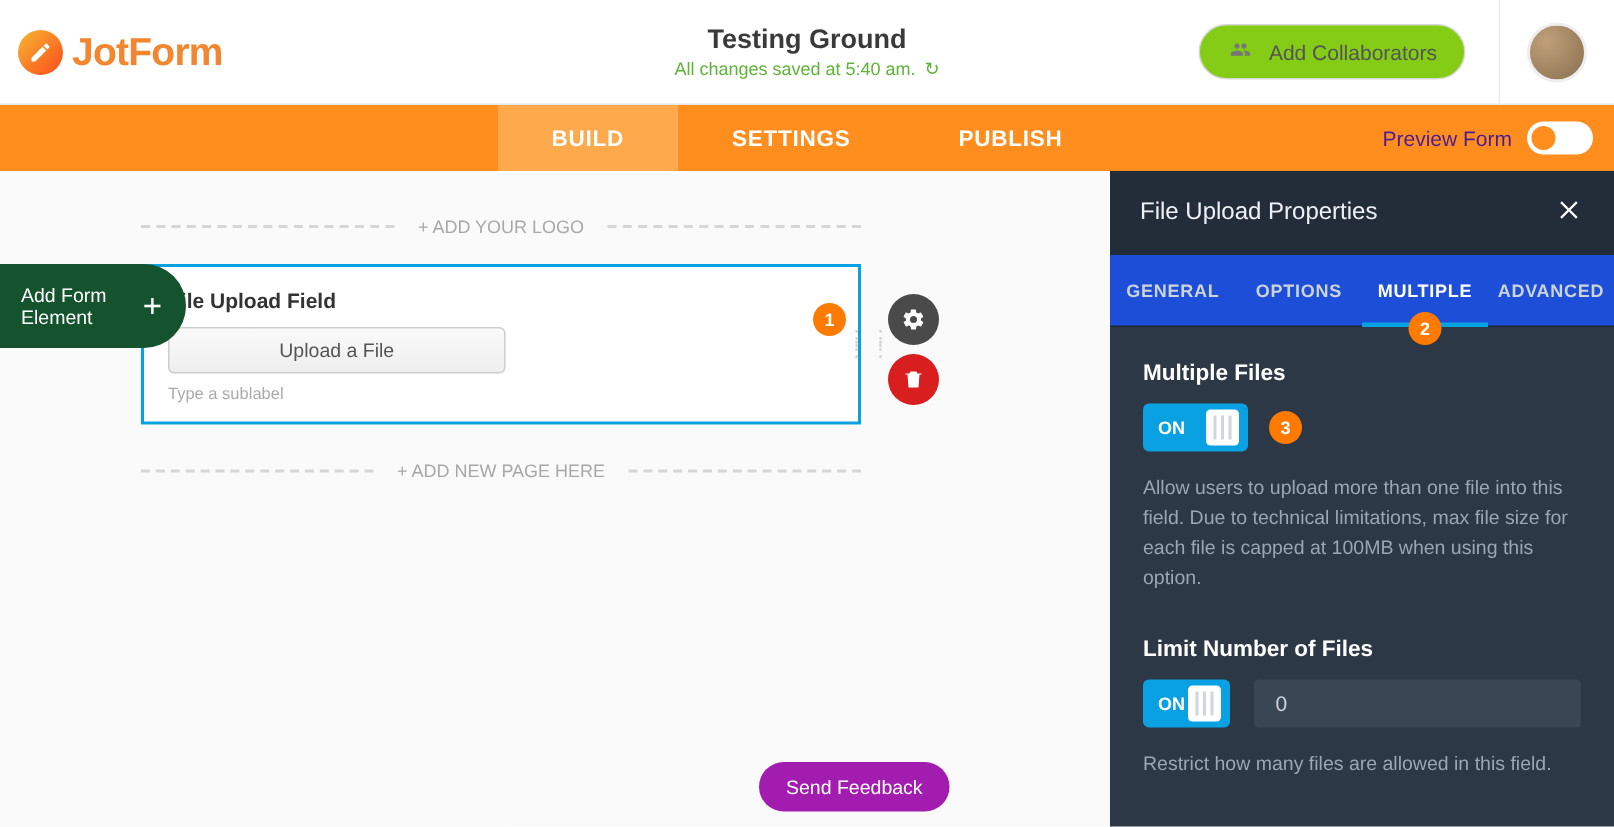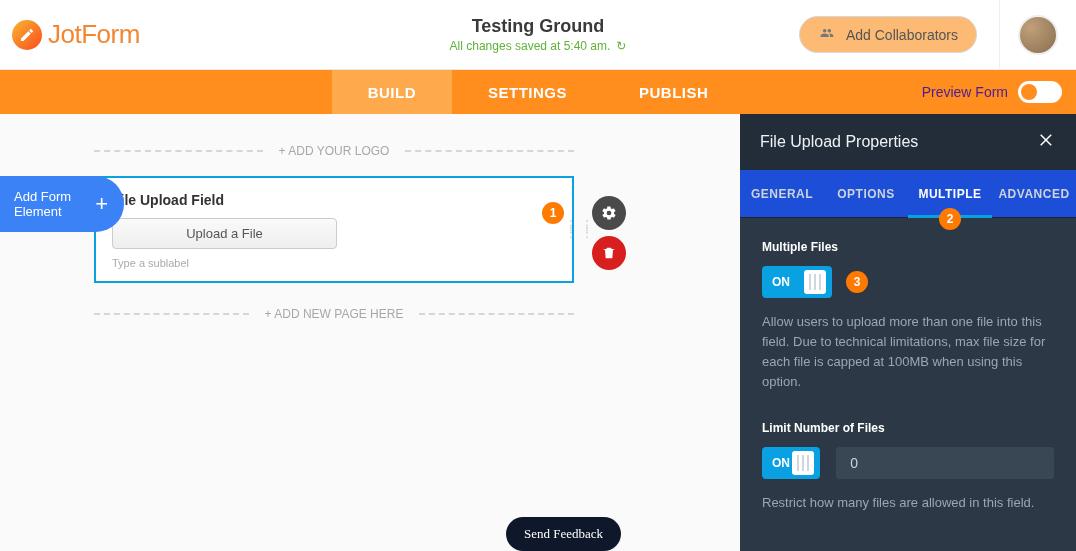--- a/index.html
+++ b/index.html
@@ -1,69 +1,69 @@
 <!DOCTYPE html>
 <html><head>
 <meta charset="utf-8">
 <style>
   * { box-sizing: border-box; margin: 0; padding: 0; }
   html, body { width: 1076px; height: 551px; overflow: hidden; font-family: -apple-system, BlinkMacSystemFont, "Segoe UI", Helvetica, Arial, sans-serif; background: #fff; }
   .top-header { height: 70px; display: flex; align-items: center; justify-content: space-between; padding: 0 18px 0 12px; border-bottom: 1px solid #e8e8e8; }
   .logo { display: flex; align-items: center; gap: 6px; }
   .logo-icon { width: 30px; height: 30px; border-radius: 50%; background: linear-gradient(135deg,#f7b733,#fc4a1a); position: relative; display:flex; align-items:center; justify-content:center;}
   .logo-icon svg { width: 16px; height: 16px; }
-  .logo-text { font-size: 26px; font-weight: 400; color: #f38630; letter-spacing: -0.5px; }
+  .logo-text { font-size: 26px; font-weight: 700; color: #f38630; letter-spacing: -0.5px; }
   .center-title { text-align: center; position: absolute; left: 50%; transform: translateX(-50%); }
   .center-title .title { font-size: 18px; font-weight: 700; color: #3a3a3a; }
   .center-title .saved { font-size: 12px; color: #5fb336; display: flex; align-items: center; justify-content: center; gap: 6px; margin-top: 2px;}
   .saved-refresh { color:#5fb336; }
   .right-header { display: flex; align-items: center; gap: 18px; }
-  .collab-btn { display: flex; align-items: center; gap: 10px; border: 1px solid #d7d7d7; background: #fdba74; color: #555; padding: 9px 18px; border-radius: 22px; font-size: 14px; cursor: pointer; }
+  .collab-btn { display: flex; align-items: center; gap: 10px; border: 1px solid #d7d7d7; background: #84cc16; color: #555; padding: 9px 18px; border-radius: 22px; font-size: 14px; cursor: pointer; }
   .avatar { width: 40px; height: 40px; border-radius: 50%; background: radial-gradient(circle at 30% 30%, #bfa07a, #8a6e4e); border: 2px solid #eee; }
   .vdiv { width:1px; height:70px; background:#eee; margin: -18px 0 -18px 4px;}
   .tab-bar { height: 44px; background: #ff8e1f; display: flex; align-items: stretch; justify-content: center; position: relative; }
   .tab { color: #fff; padding: 0 36px; display: flex; align-items: center; font-size: 15px; font-weight: 600; letter-spacing: 0.5px; cursor: pointer; }
   .tab.active { background: #ffa94d; }
   .preview-wrap { position: absolute; right: 14px; top: 0; bottom: 0; display: flex; align-items: center; gap: 10px; color: #4c1d95; font-size: 14px; }
   .preview-toggle { width: 44px; height: 22px; background: #fff; border-radius: 11px; position: relative; cursor: pointer; }
   .preview-toggle::after { content:""; position:absolute; left:3px; top:3px; width:16px; height:16px; border-radius:50%; background:#ff8e1f; }
 
   .workspace { position: absolute; left:0; right:0; top:114px; bottom:0; background:#fafafa; }
 
-  .add-elem { position:absolute; left:0; top:62px; width:124px; height:56px; background:#3b82f6; color:#fff; border-top-right-radius:28px; border-bottom-right-radius:28px; display:flex; align-items:center; padding-left:14px; gap:8px; cursor:pointer; font-size:13px; z-index:3;}
+  .add-elem { position:absolute; left:0; top:62px; width:124px; height:56px; background:#14532d; color:#fff; border-top-right-radius:28px; border-bottom-right-radius:28px; display:flex; align-items:center; padding-left:14px; gap:8px; cursor:pointer; font-size:13px; z-index:3;}
   .add-elem .plus { font-size:22px; font-weight:300; margin-left:auto; margin-right:16px; }
 
   .canvas { position:absolute; left:94px; top:30px; width:480px; }
   .dashed-row { display:flex; align-items:center; justify-content:center; color:#b8b8b8; font-size:12px; letter-spacing:1px; gap:10px; margin-bottom:18px; }
   .dashed-row .dash { border-top: 2px dashed #d6d6d6; flex:1; }
   .dashed-row .label { padding:0 6px; cursor:pointer; color:#a8a8a8; font-weight:500; letter-spacing:0;}
   .field-card { border:2px solid #0aa1e2; background:#fff; padding:14px 16px 12px; position:relative; margin-bottom:24px; }
   .field-title { font-size:14px; font-weight:700; color:#333; margin-bottom:10px; }
   .upload-btn { width:225px; padding:7px 0; text-align:center; background:linear-gradient(#fafafa,#eee); border:1px solid #ccc; border-radius:4px; font-size:13px; color:#555; cursor:pointer; }
   .sublabel { font-size:11px; color:#aaa; margin-top:8px; }
   .ann { position:absolute; width:22px; height:22px; border-radius:50%; background:#ff7a00; color:#fff; font-size:12px; font-weight:600; display:flex; align-items:center; justify-content:center; }
   .ann.a1 { right:8px; top:24px; }
   .drag-dots { position:absolute; right:-24px; top:44px; color:#cfcfcf; font-size:14px; line-height:7px; letter-spacing:2px;}
   .gear-btn,.trash-btn { position:absolute; width:34px; height:34px; border-radius:50%; display:flex; align-items:center; justify-content:center; cursor:pointer; }
   .gear-btn { right:-54px; top:18px; background:#4a4a4a; color:#fff; }
   .trash-btn { right:-54px; top:58px; background:#d81e1e; color:#fff; }
   .gear-btn svg, .trash-btn svg { width:16px; height:16px; }
 
-  .feedback-btn { position:absolute; left:506px; bottom:0; background:#0f172a; color:#fff; padding:9px 18px; border-radius:18px; font-size:13px; cursor:pointer;font-family:Liberation Serif, serif; }
+  .feedback-btn { position:absolute; left:506px; bottom:10px; background:#a21caf; color:#fff; padding:9px 18px; border-radius:18px; font-size:13px; cursor:pointer; }
 
   .prop-panel { position:absolute; right:0; top:0; bottom:0; width:336px; background:#2c3845; color:#cbd3db; font-size:14px; display:flex; flex-direction:column; }
   .prop-header { background:#232d39; height:56px; display:flex; align-items:center; justify-content:space-between; padding:0 20px; color:#eef2f6; font-size:16px; }
   .close-x { cursor:pointer; }
   .prop-tabs { display:flex; background:#1d4ed8; border-bottom:1px solid #1e2731; height:48px; position:relative;}
   .prop-tab { flex:1; display:flex; align-items:center; justify-content:center; font-size:12px; letter-spacing:0.5px; color:#cbd3db; cursor:pointer; font-weight:600;}
   .prop-tab.active { color:#fff; }
   .prop-tab-underline { position:absolute; bottom:-1px; left:50%; width:25%; height:3px; background:#0aa1e2; }
   .ann.a2 { position:absolute; left:62.5%; transform:translateX(-50%); top:38px; }
   .prop-body { padding:22px 22px 0; overflow:hidden; }
-  .section-title { font-weight:700; color:#fff; margin-bottom:12px; font-size:12px;}
+  .section-title { font-weight:700; color:#fff; margin-bottom:12px; font-size:15px;}
   .toggle-row { display:flex; align-items:center; gap:14px; margin-bottom:14px;}
   .toggle { width:70px; height:32px; background:#0aa1e2; border-radius:4px; display:flex; align-items:center; padding:0 6px 0 10px; color:#fff; font-weight:700; font-size:12px; cursor:pointer; justify-content:space-between;}
   .toggle .knob { width:22px; height:24px; background:#fff; border-radius:3px; position:relative;}
   .toggle .knob::before { content:""; position:absolute; left:5px; top:4px; bottom:4px; width:2px; background:#cfd6dc; box-shadow: 5px 0 0 #cfd6dc, 10px 0 0 #cfd6dc;}
   .desc { color:#9aa6b3; font-size:13px; line-height:1.55; margin-bottom:28px; max-width:360px;}
   .ann.a3 { position:static; }
   .num-input { background:#394754; border:none; color:#cbd3db; padding:0 14px; width:270px; font-size:14px; border-radius:3px; height:32px;}
   .row2 { display:flex; gap:16px; align-items:center; margin-bottom:14px;}
 </style>
 </head>

